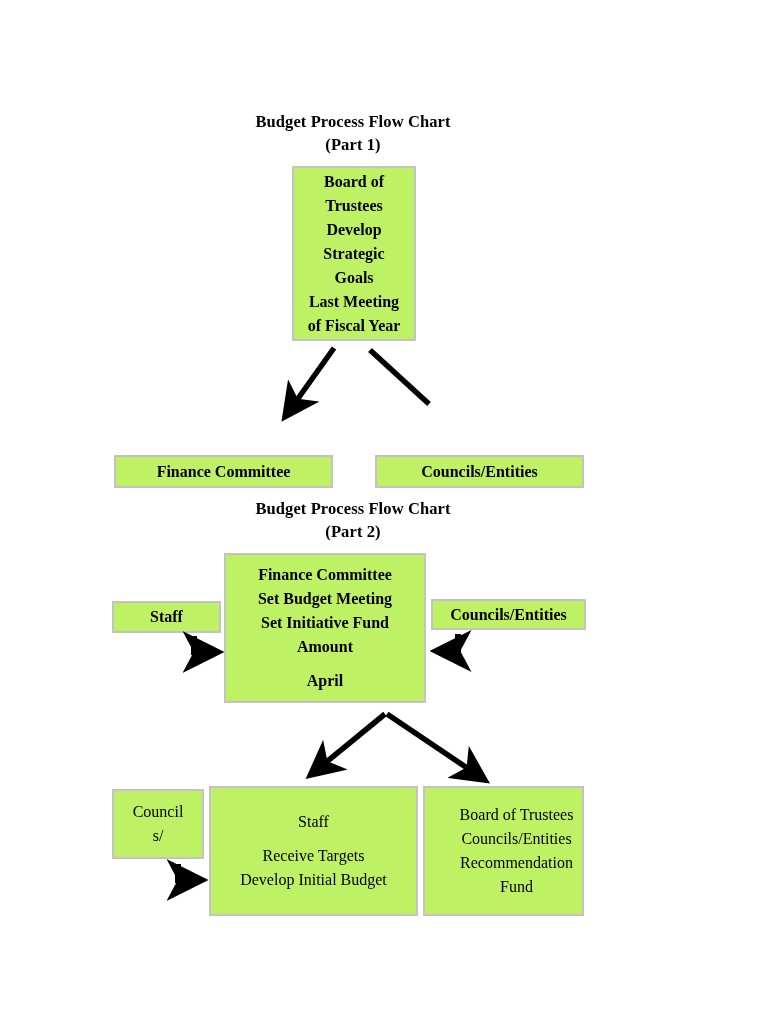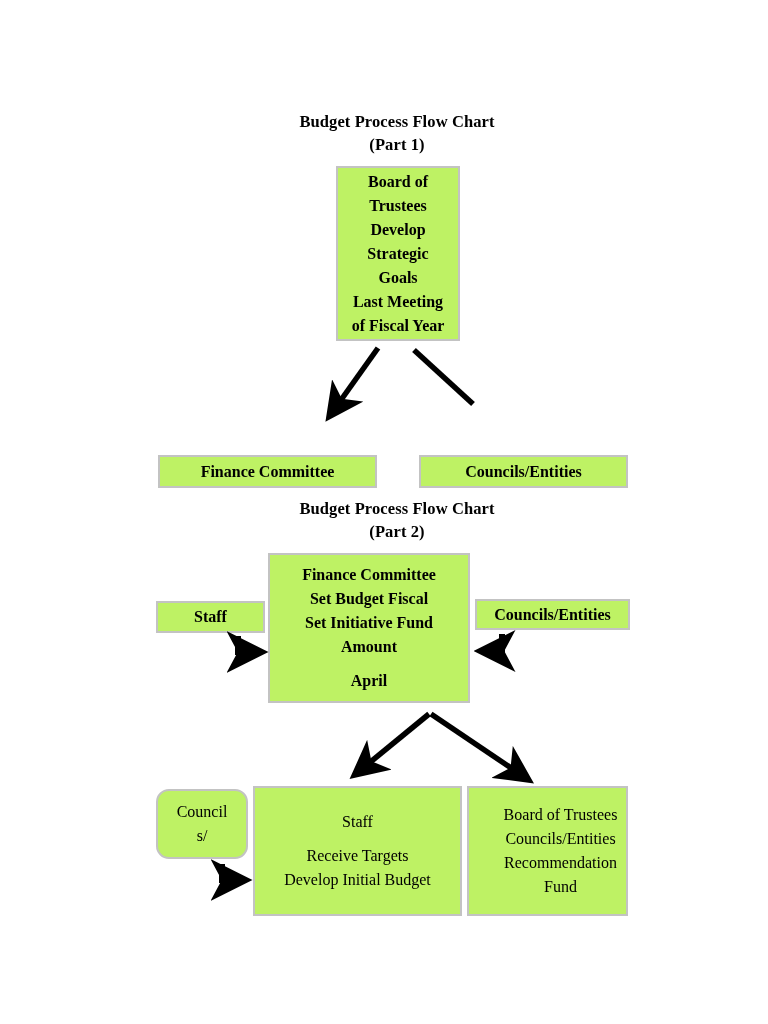--- a/index.html
+++ b/index.html
@@ -11,21 +11,20 @@
     width: 768px;
     height: 1024px;
     position: relative;
     font-family: "Liberation Serif", "DejaVu Serif", serif;
     color: #000000;
     overflow: hidden;
   }
   .canvas {
     position: absolute;
     inset: 0;
-    margin-left: 44px;
   }
   .title {
     position: absolute;
     text-align: center;
     font-weight: bold;
     font-size: 16.5px;
     line-height: 23px;
     letter-spacing: 0.1px;
     white-space: pre;
   }
@@ -60,21 +59,21 @@
     overflow: visible;
     pointer-events: none;
   }
   
   #box-board        { left: 292px; top: 166px;  width: 124px; height: 175px; }
   #box-finance-cmte { left: 114px; top: 455px;  width: 219px; height: 33px;  }
   #box-councils-1   { left: 375px; top: 455px;  width: 209px; height: 33px;  }
   #box-staff-left   { left: 112px; top: 601px;  width: 109px; height: 32px;  }
   #box-fc-targets   { left: 224px; top: 553px;  width: 202px; height: 150px; }
   #box-councils-2   { left: 431px; top: 599px;  width: 155px; height: 31px;  }
-  #box-councils-3   { left: 112px; top: 789px;  width: 92px;  height: 70px; border-radius: 13px;  }
+  #box-councils-3   { left: 112px; top: 789px;  width: 92px;  height: 70px;  }
   #box-staff-recv   { left: 209px; top: 786px;  width: 209px; height: 130px; }
   #box-bot-receive  { left: 423px; top: 786px;  width: 161px; height: 130px; padding-left: 26px; }
   #title-part1      { left: 203px; top: 110px;  width: 300px; }
   #title-part2      { left: 203px; top: 497px;  width: 300px; }
 </style>
 </head>
 <body>
 
 <div class="canvas">
 
@@ -101,21 +100,21 @@
 
   <div class="title" id="title-part2">Budget Process Flow Chart
 (Part 2)</div>
 
   <div class="node bold" id="box-staff-left">
     <span class="line">Staff</span>
   </div>
 
   <div class="node bold" id="box-fc-targets">
     <span class="line">Finance Committee</span>
-    <span class="line">Set Budget Fiscal</span>
+    <span class="line">Set Budget Meeting</span>
     <span class="line">Set Initiative Fund</span>
     <span class="line">Amount</span>
     <span class="line spacer"></span>
     <span class="line">April</span>
   </div>
 
   <div class="node bold" id="box-councils-2">
     <span class="line">Councils/Entities</span>
   </div>
 

